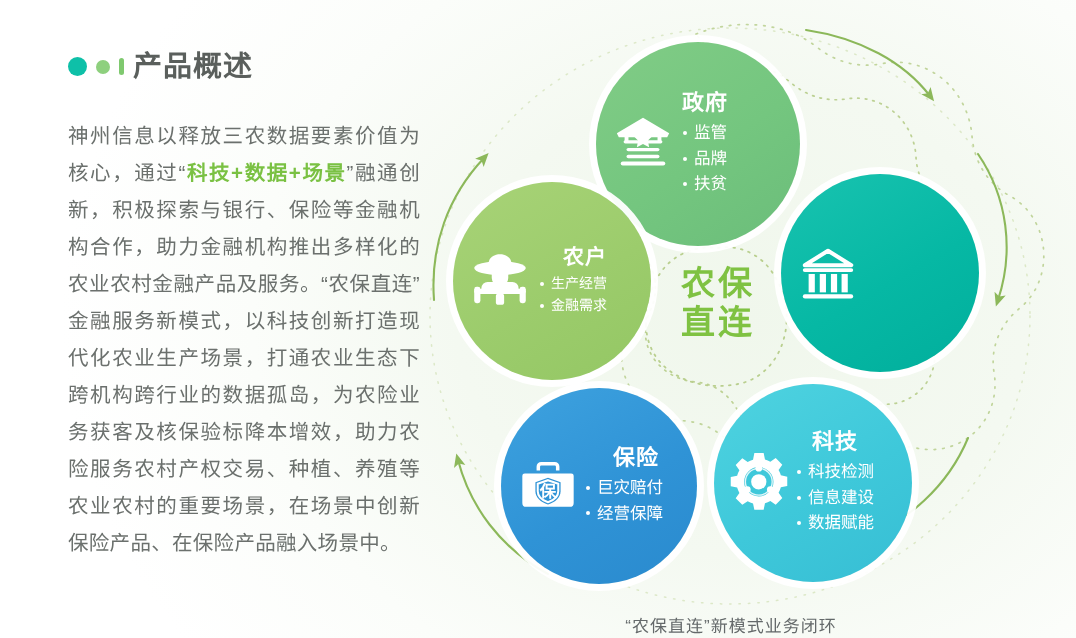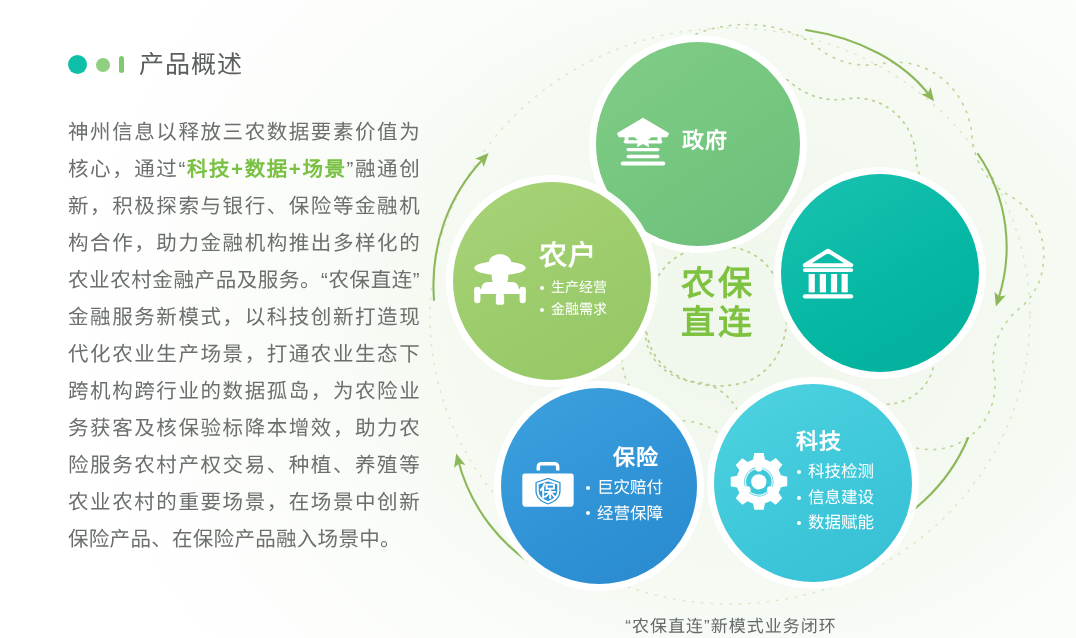--- a/index.html
+++ b/index.html
@@ -20,22 +20,22 @@
 
   
   #left-col{
     position:absolute;left:68px;top:52px;width:360px;
   }
   .heading-row{display:flex;align-items:center;gap:9px;margin-bottom:22px;}
   .dot-lg{width:19px;height:19px;border-radius:50%;background:#0ec0a8;display:block;}
   .dot-md{width:14px;height:14px;border-radius:50%;background:#8ed07e;display:block;}
   .dot-bar{width:5px;height:17px;border-radius:2.5px;background:#7fc96f;display:block;}
   .heading-text{
-    font-size:25px;font-weight:normal;color:#5a5f5c;letter-spacing:1px;
-    margin-left:6px;line-height:1;
+    font-size:29px;font-weight:bold;color:#5a5f5c;letter-spacing:1px;
+    line-height:1;
   }
   #body-text{
     font-size:20.5px;line-height:37px;color:#6b706d;
     letter-spacing:0.3px;text-align:justify;width:352px;margin-top:36px;
   }
   #body-text .hl{color:#7ac143;font-weight:bold;}
 
   
   #diagram{
     position:absolute;left:408px;top:0;width:646px;height:638px;
@@ -82,39 +82,39 @@
   }
   #node-bank .nm{font-size:22px;}
   #node-bank .bullets li{font-size:17px;}
 
   
   #node-tech{
     left:306px;top:384px;width:198px;height:198px;
     background:linear-gradient(150deg,#4fd3e0 0%,#3ec8da 55%,#37bed4 100%);
     padding-left:12px;gap:4px;
   }
-  #node-tech .nm{font-size:22px;}
+  #node-tech .nm{font-size:22px;text-align:center;}
   #node-tech .bullets li{font-size:16.5px;}
 
   
   #node-ins{
     left:93px;top:388px;width:196px;height:196px;
     background:linear-gradient(150deg,#3ea2df 0%,#2f93d6 55%,#2a8ace 100%);
     padding-left:16px;gap:6px;
   }
   #node-ins .nm{font-size:22px;margin-left:28px;}
   #node-ins .bullets li{font-size:16.5px;}
 
   
   #node-farm{
     left:45px;top:182px;width:198px;height:198px;
     background:linear-gradient(150deg,#a8d377 0%,#9ccc6c 55%,#94c764 100%);
     padding-left:14px;gap:6px;
   }
-  #node-farm .nm{font-size:28px;}
+  #node-farm .nm{font-size:21px;text-align:right;}
   #node-farm .bullets li{font-size:14px;}
 
   
   #center-label{
     position:absolute;left:245px;top:264px;width:130px;height:106px;
     display:flex;flex-direction:column;align-items:center;justify-content:flex-start;
     z-index:4;
   }
   #center-label span{
     display:block;font-size:34px;font-weight:bold;color:#7fc242;
@@ -220,20 +220,25 @@
           <path fill="#ffffff" d="M32 16 l3.1 6.4 7 1 -5 4.9 1.2 7 -6.3-3.3 -6.3 3.3 1.2-7 -5-4.9 7-1 Z"></path>
           <rect x="15" y="36" width="34" height="3.6" rx="1.8" fill="#ffffff"></rect>
           <rect x="15" y="43" width="34" height="3.6" rx="1.8" fill="#ffffff"></rect>
           <rect x="9" y="50" width="46" height="4.2" rx="2.1" fill="#ffffff"></rect>
           <rect x="13" y="24" width="4" height="5" fill="#ffffff"></rect>
           <rect x="47" y="24" width="4" height="5" fill="#ffffff"></rect>
         </svg>
       </span>
       <span class="txt">
         <span class="nm">政府</span>
+        <ul class="bullets">
+          <li>监管</li>
+          <li>品牌</li>
+          <li>扶贫</li>
+        </ul>
       </span>
     </div>
 
     <div class="node" id="node-bank">
       <span class="ico">
         <svg width="62" height="62" viewBox="0 0 64 64">
           <path fill="none" stroke="#ffffff" stroke-width="4.2" stroke-linejoin="round" d="M32 9 L56 24 L8 24 Z"></path>
           <rect x="6" y="27" width="52" height="4" rx="2" fill="#ffffff"></rect>
           <rect x="12" y="33" width="6.4" height="19" fill="#ffffff"></rect>
           <rect x="23.5" y="33" width="6.4" height="19" fill="#ffffff"></rect>

